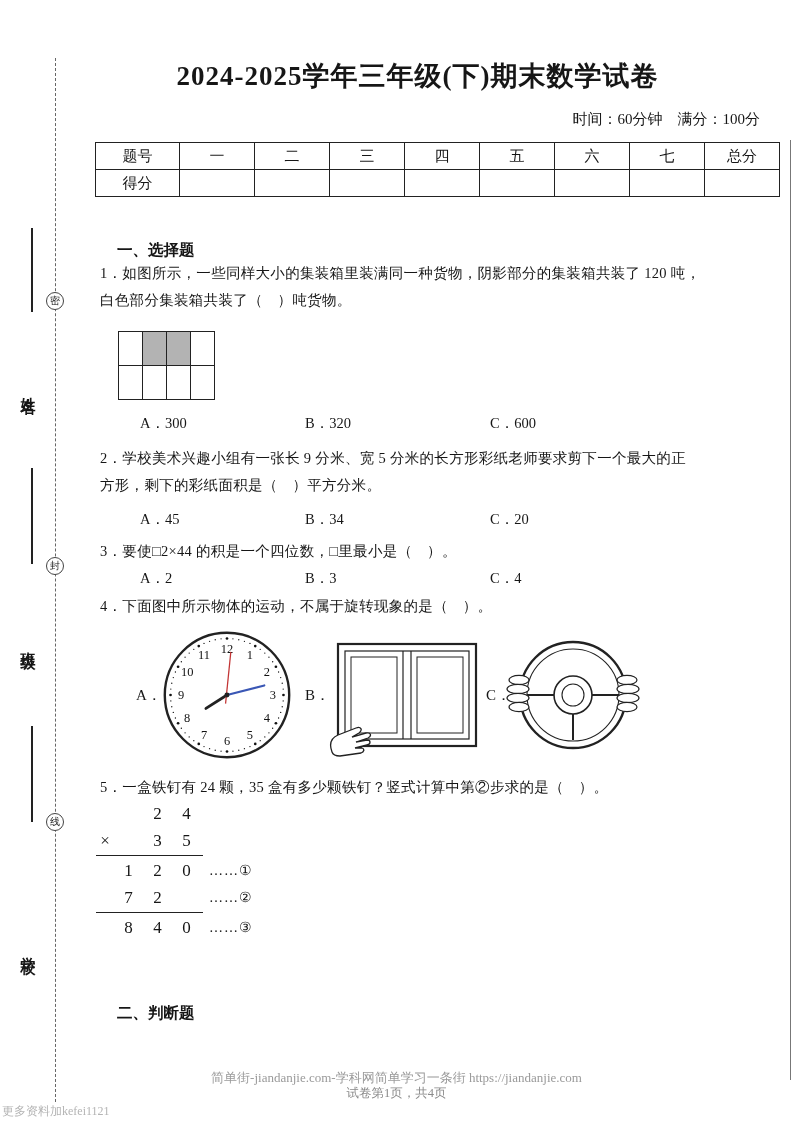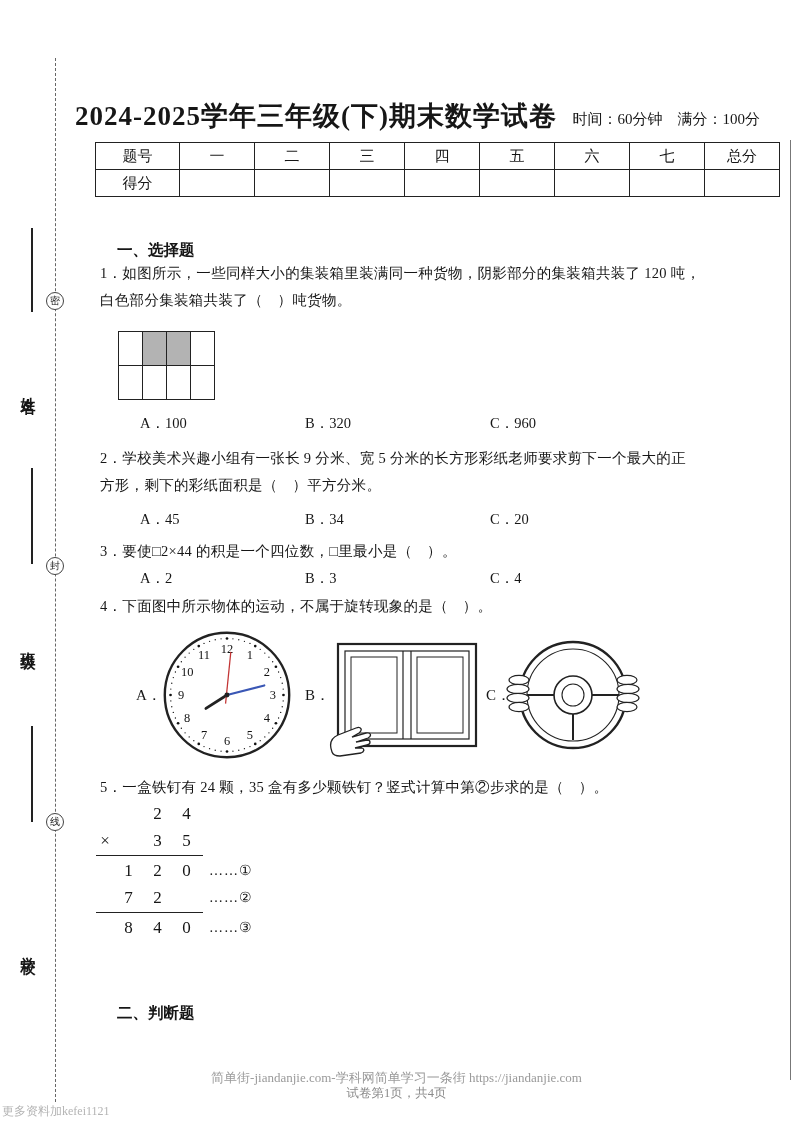--- a/index.html
+++ b/index.html
@@ -14,21 +14,21 @@
   .seal-char {
     left:46px; width:18px; height:18px; border:1px solid #444; border-radius:50%;
     font-size:10px; line-height:16px; text-align:center; background:#fff; z-index:2;
   }
   .vblank { left:31px; width:2px; background:#222; }
   .vtext {
     left:18px; writing-mode:vertical-rl; text-orientation:upright;
     font-size:15px; font-weight:bold; letter-spacing:3px;
   }
   
-  .title { left:75px; top:58px; width:685px; text-align:left; font-size:27px; font-weight:bold; letter-spacing:1px;margin-top:40px; }
+  .title { left:75px; top:58px; width:685px; text-align:center; font-size:27px; font-weight:bold; letter-spacing:1px; }
   .meta  { left:75px; top:110px; width:685px; text-align:right; font-size:15px; }
   .score-table { left:75px; top:142px; width:685px; border-collapse:collapse; table-layout:fixed;margin-left:20px; }
   .score-table td { border:1.4px solid #222; height:27px; text-align:center; font-size:15px; }
   .score-table td.hd { width:84px; }
   
   .sec { left:117px; font-size:15.5px; font-weight:bold;text-align:center; }
   .qline { left:100px; width:665px; font-size:14.5px; letter-spacing:0.3px; }
   .opts { left:0; width:793px; height:20px; font-size:14.5px; }
   .opts span { position:absolute; }
   .oA { left:140px; } .oB { left:305px;text-align:center; } .oC { left:490px; }
@@ -106,23 +106,23 @@
       <div class="gcell"></div>
       <div class="gcell" style="background: rgb(179, 179, 179);"></div>
       <div class="gcell" style="background: rgb(179, 179, 179);"></div>
       <div class="gcell"></div>
       <div class="gcell"></div>
       <div class="gcell"></div>
       <div class="gcell"></div>
       <div class="gcell"></div>
     </div>
   <div class="abs opts" style="top:414px">
-    <span class="oA">A．100</span>
+    <span class="oA">A．300</span>
     <span class="oB">B．320</span>
-    <span class="oC">C．960</span>
+    <span class="oC">C．600</span>
   </div>
 
   <div class="abs qline" style="top:449px">2．学校美术兴趣小组有一张长 9 分米、宽 5 分米的长方形彩纸老师要求剪下一个最大的正</div>
   <div class="abs qline" style="top:476px">方形，剩下的彩纸面积是（　）平方分米。</div>
   <div class="abs opts" style="top:510px">
     <span class="oA">A．45</span>
     <span class="oB">B．34</span>
     <span class="oC">C．20</span>
   </div>
 

